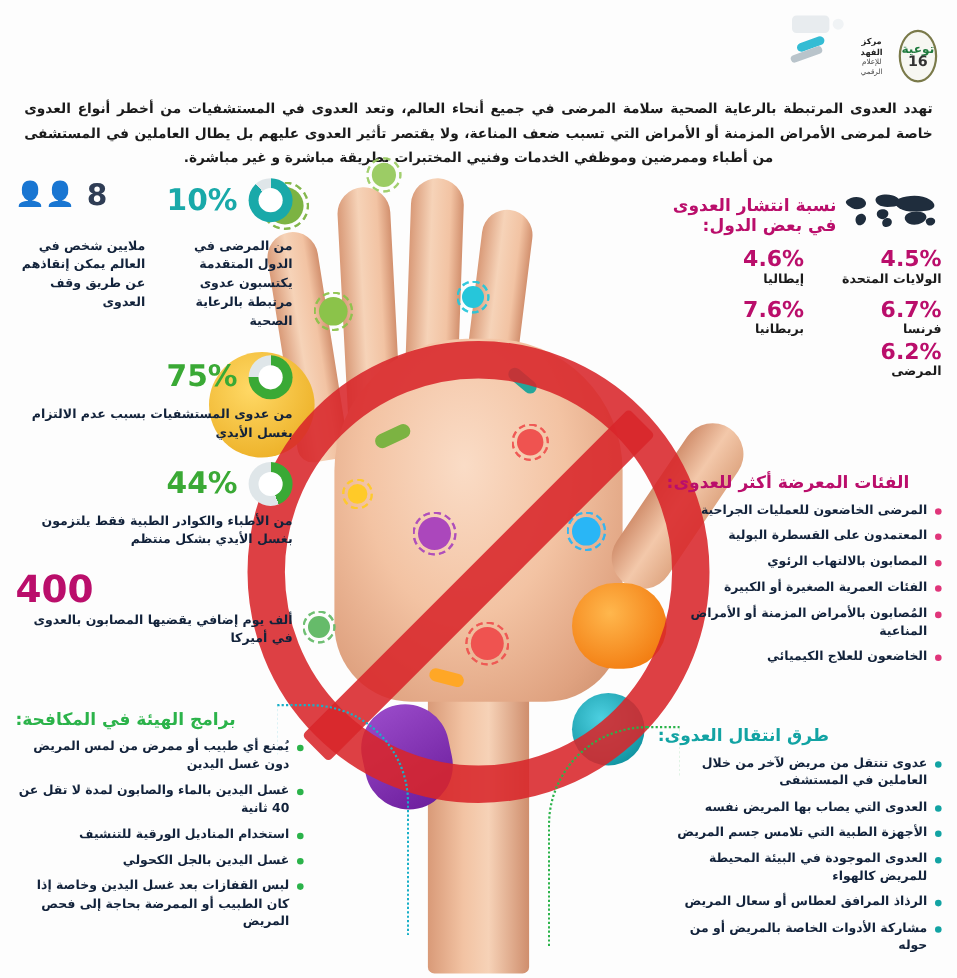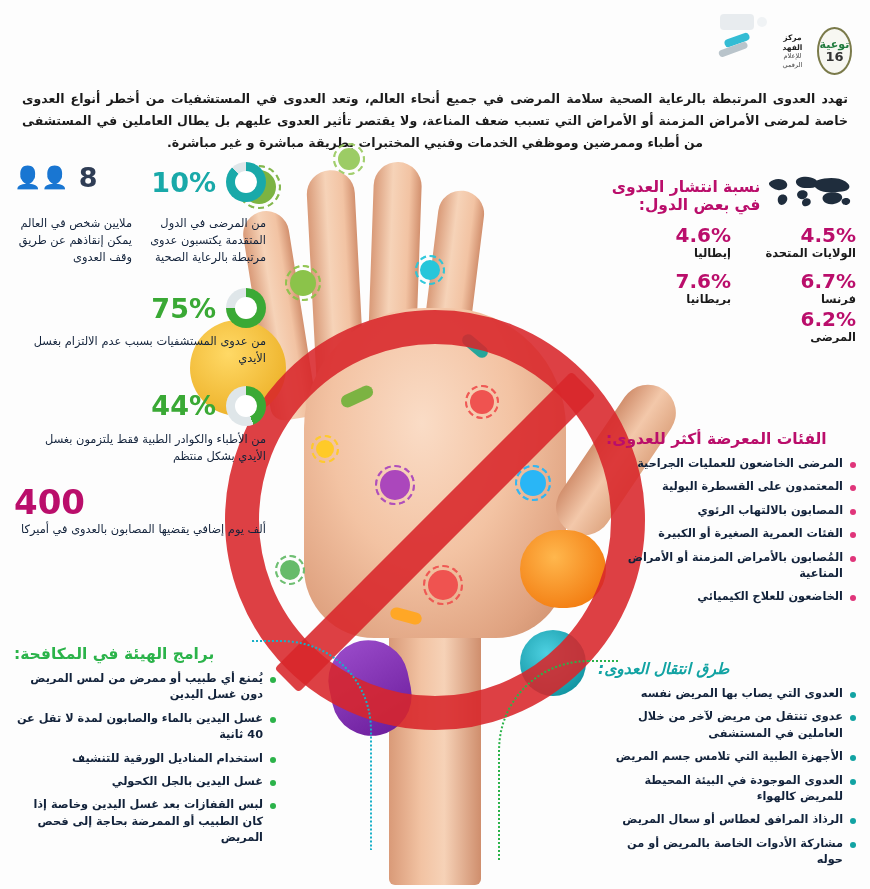--- a/index.html
+++ b/index.html
@@ -144,21 +144,21 @@
   .donut {
     width: 40px; height: 40px; border-radius: 50%;
     position: relative; flex: 0 0 auto;
   }
   .donut::after {
     content:""; position:absolute; inset:9px; border-radius:50%; background:#fff;
   }
   .big-pct { font-size: 27px; font-weight: bold; color: #3aa935; line-height: 1; }
   .big-pct.teal { color: #19a9a9; }
   .ringstat-txt {
-    font-size: 11.4px; line-height: 1.5; color: #12223a; font-weight: normal;
+    font-size: 11.4px; line-height: 1.5; color: #12223a; font-weight: bold;
     margin-top: 5px; text-align: right;
   }
 
   .people-stat { display:flex; align-items:center; gap:10px; }
   .people-num { font-size: 27px; font-weight: bold; color: #2f3d55; }
   .people-icons { font-size: 22px; color: #2f3d55; line-height: 1; }
 
   .num400 { font-size: 34px; font-weight: bold; color: #ba0e6b; line-height: 1; }
 
   .dotted-arc {
@@ -284,24 +284,24 @@
       <li>المرضى الخاضعون للعمليات الجراحية</li>
       <li>المعتمدون على القسطرة البولية</li>
       <li>المصابون بالالتهاب الرئوي</li>
       <li>الفئات العمرية الصغيرة أو الكبيرة</li>
       <li>المُصابون بالأمراض المزمنة أو الأمراض المناعية</li>
       <li>الخاضعون للعلاج الكيميائي</li>
     </ul>
   </div>
 
   <div class="side side-right" style="top:660px;width:258px;">
-    <div class="sec-title teal" style="text-align:left;font-style:italic;">طرق انتقال العدوى:</div>
+    <div class="sec-title teal" style="text-align:left;">طرق انتقال العدوى:</div>
     <ul class="bullet-list teal">
+      <li>عدوى تنتقل من مريض لآخر من خلال العاملين في المستشفى</li>
       <li>العدوى التي يصاب بها المريض نفسه</li>
-      <li>عدوى تنتقل من مريض لآخر من خلال العاملين في المستشفى</li>
       <li>الأجهزة الطبية التي تلامس جسم المريض</li>
       <li>العدوى الموجودة في البيئة المحيطة للمريض كالهواء</li>
       <li>الرذاذ المرافق لعطاس أو سعال المريض</li>
       <li>مشاركة الأدوات الخاصة بالمريض أو من حوله</li>
     </ul>
   </div>
 
   <div class="side side-left" style="top:162px;width:252px;">
 
     <div style="display:flex;justify-content:space-between;align-items:flex-start;gap:8px;">

